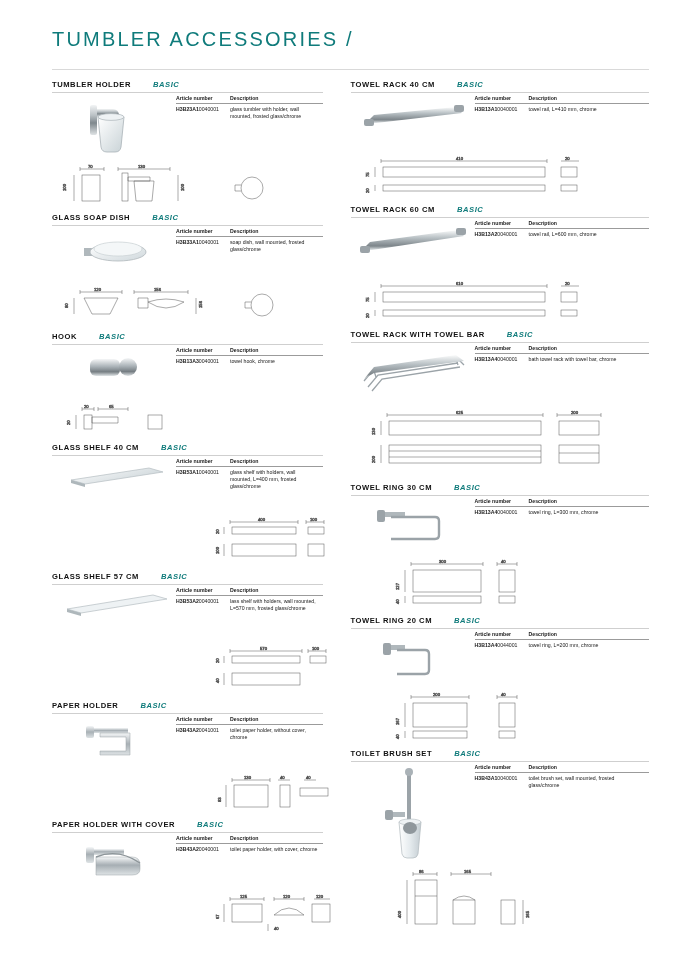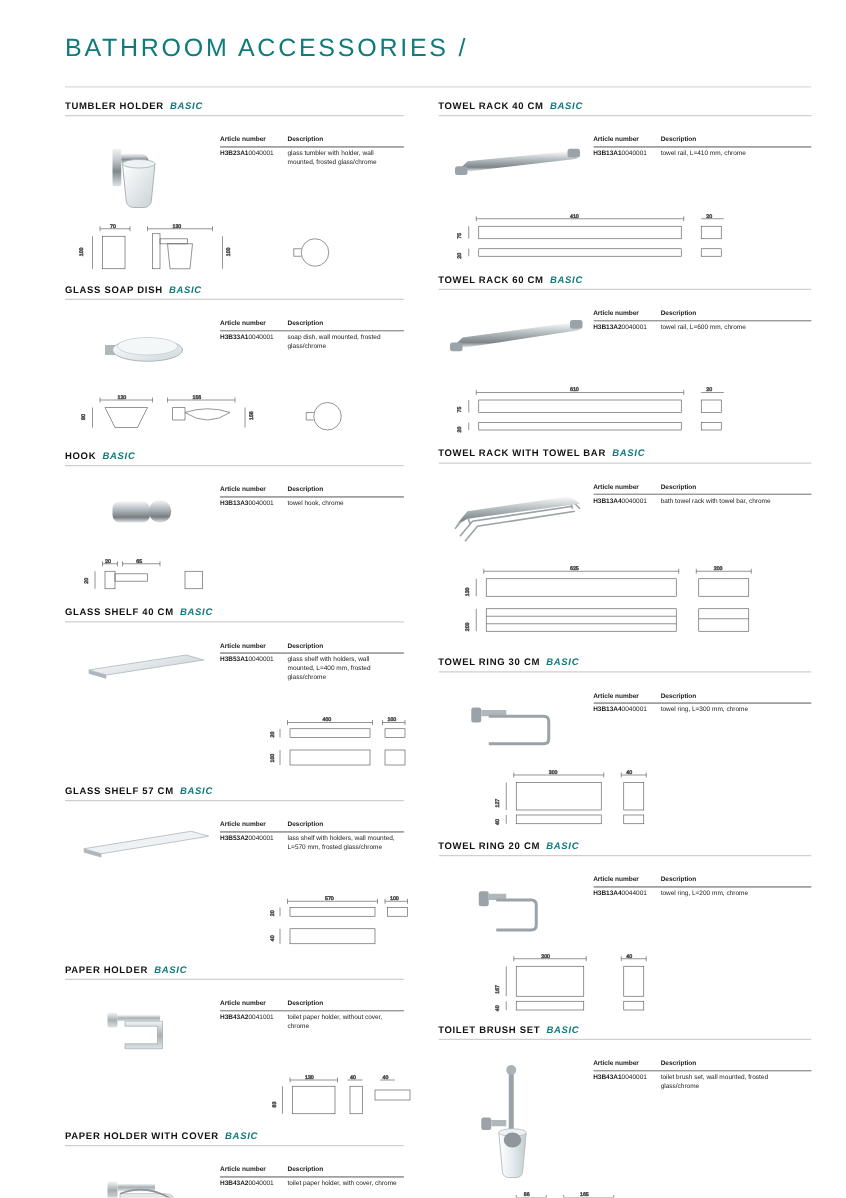--- a/index.html
+++ b/index.html
@@ -47,24 +47,24 @@
     padding: 10px 28px 0 12px;
   }
 
   
   .product {
     margin-bottom: 6px;
   }
   .prod-head {
     display: flex;
     align-items: baseline;
-    gap: 5px;
+    gap: 22px;
     border-bottom: 1px solid #cfcfcf;
     padding-bottom: 3px;
-    margin-bottom: 16px;
+    margin-bottom: 2px;
   }
   .prod-name {
     font-size: 7.6px;
     font-weight: bold;
     letter-spacing: 0.55px;
     color: #111;
     text-transform: uppercase;
   }
   .prod-series {
     font-size: 7.6px;
@@ -126,21 +126,21 @@
   
   .dim { font-size: 4.2px; fill: #333; font-family: "Liberation Sans", sans-serif; }
 
   
   .ph { display:block; }
 </style>
 </head>
 <body>
 
 <div class="page-header">
-  <h1 class="page-title">BATHROOM ACCESSORIES /</h1>
+  <h1 class="page-title">TUMBLER ACCESSORIES /</h1>
 </div>
 <div style="padding:0 28px 0 52px;">
   <div class="header-rule"></div>
 </div>
 
 <div class="columns">
 
   <div class="col left">
 
     <div class="product">

